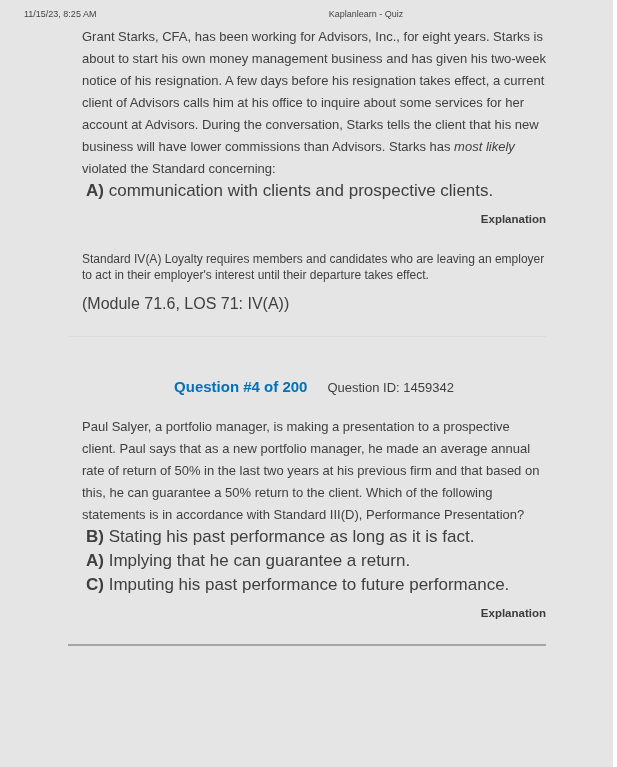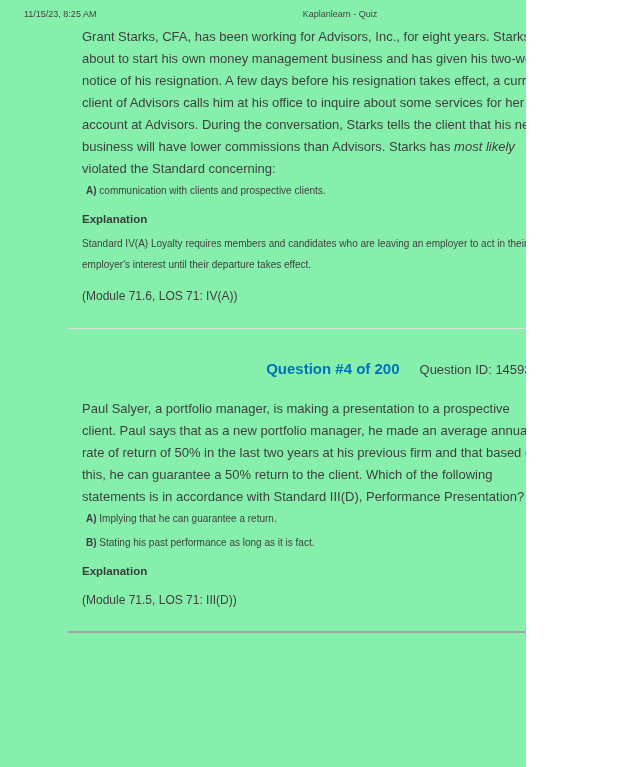--- a/index.html
+++ b/index.html
@@ -3,38 +3,38 @@
 <meta charset="utf-8">
 <style>
   * { box-sizing: border-box; margin: 0; padding: 0; }
   html, body {
     width: 617px;
     background: #ffffff;
     font-family: "Liberation Sans", sans-serif;
   }
   .page {
     position: relative;
-    width: 526px;
+    width: 613px;
     height: 767px;
-    background: #86efac;
+    background: #e5e5e5;
     overflow: hidden;
   }
   .print-header {
     position: absolute;
     top: 9px;
     left: 0;
     right: 0;
     height: 14px;
     font-size: 9px;
     color: #444444;
   }
   .ph-date { position: absolute; left: 24px; top: 0; white-space: nowrap; }
   .ph-title {
     position: absolute;
-    left: 340px;
+    left: 366px;
     top: 0;
     transform: translateX(-50%);
     white-space: nowrap;
   }
   .content {
     position: absolute;
     top: 26px;
     left: 68px;
     width: 478px;
     color: #3f3f3f;
@@ -44,60 +44,61 @@
     padding-left: 14px;
     line-height: 22px;
     font-size: 13px;
   }
   .q-italic { font-style: italic; }
   .options { margin-top: 3px; }
   .option {
     padding-left: 18px;
     line-height: 16px;
     margin-bottom: 8px;
-    font-size: 10px;
+    font-size: 17px;
   }
   .option .opt-letter { font-weight: bold; }
   .expl-heading {
     padding-left: 14px;
     margin-top: 12px;
     line-height: 16px;
     font-size: 11.5px;
     font-weight: bold;
     color: #3b3b3b;
+    text-align: right;
   }
   .expl-text {
     padding-left: 14px;
-    margin-top: 6px;
-    line-height: 21px;
-    font-size: 10px;
+    margin-top: 24px;
+    line-height: 16px;
+    font-size: 12px;
   }
   .module-ref {
     padding-left: 14px;
     margin-top: 13px;
     line-height: 16px;
-    font-size: 12px;
+    font-size: 16px;
   }
   hr.q-divider {
     border: none;
     border-top: 1px solid #dcdcdc;
     margin-top: 24px;
     width: 100%;
   }
   hr.bottom-rule {
     border: none;
     border-top: 2px solid #a5a5a5;
     margin-top: 23px;
     width: 100%;
   }
   .q-heading-row {
-    margin-top: 30px;
+    margin-top: 40px;
     padding-left: 14px;
     display: flex;
-    justify-content: flex-end;
+    justify-content: center;
     align-items: baseline;
     gap: 20px;
   }
   .q-heading {
     font-size: 15px;
     font-weight: bold;
     color: #0072bc;
     line-height: 20px;
   }
   .q-id {
@@ -134,24 +135,24 @@
 
     <section>
       <div class="q-heading-row">
         <h2 class="q-heading">Question #4 of 200</h2>
         <span class="q-id">Question ID: 1459342</span>
       </div>
 
       <p class="qtext" style="margin-top:19px;">Paul Salyer, a portfolio manager, is making a presentation to a prospective client. Paul says that as a new portfolio manager, he made an average annual rate of return of 50% in the last two years at his previous firm and that based on this, he can guarantee a 50% return to the client. Which of the following statements is in accordance with Standard III(D), Performance Presentation?</p>
 
       <div class="options">
+        <p class="option"><span class="opt-letter">B)</span> <span>Stating his past performance as long as it is fact.</span></p>
         <p class="option"><span class="opt-letter">A)</span> <span>Implying that he can guarantee a return.</span></p>
-        <p class="option"><span class="opt-letter">B)</span> <span>Stating his past performance as long as it is fact.</span></p>
+        <p class="option"><span class="opt-letter">C)</span> <span>Imputing his past performance to future performance.</span></p>
       </div>
 
       <p class="expl-heading">Explanation</p>
-      <p class="module-ref">(Module 71.5, LOS 71: III(D))</p>
     </section>
 
     <hr class="bottom-rule">
 
   </div>
 </div>
 
 </body></html>

